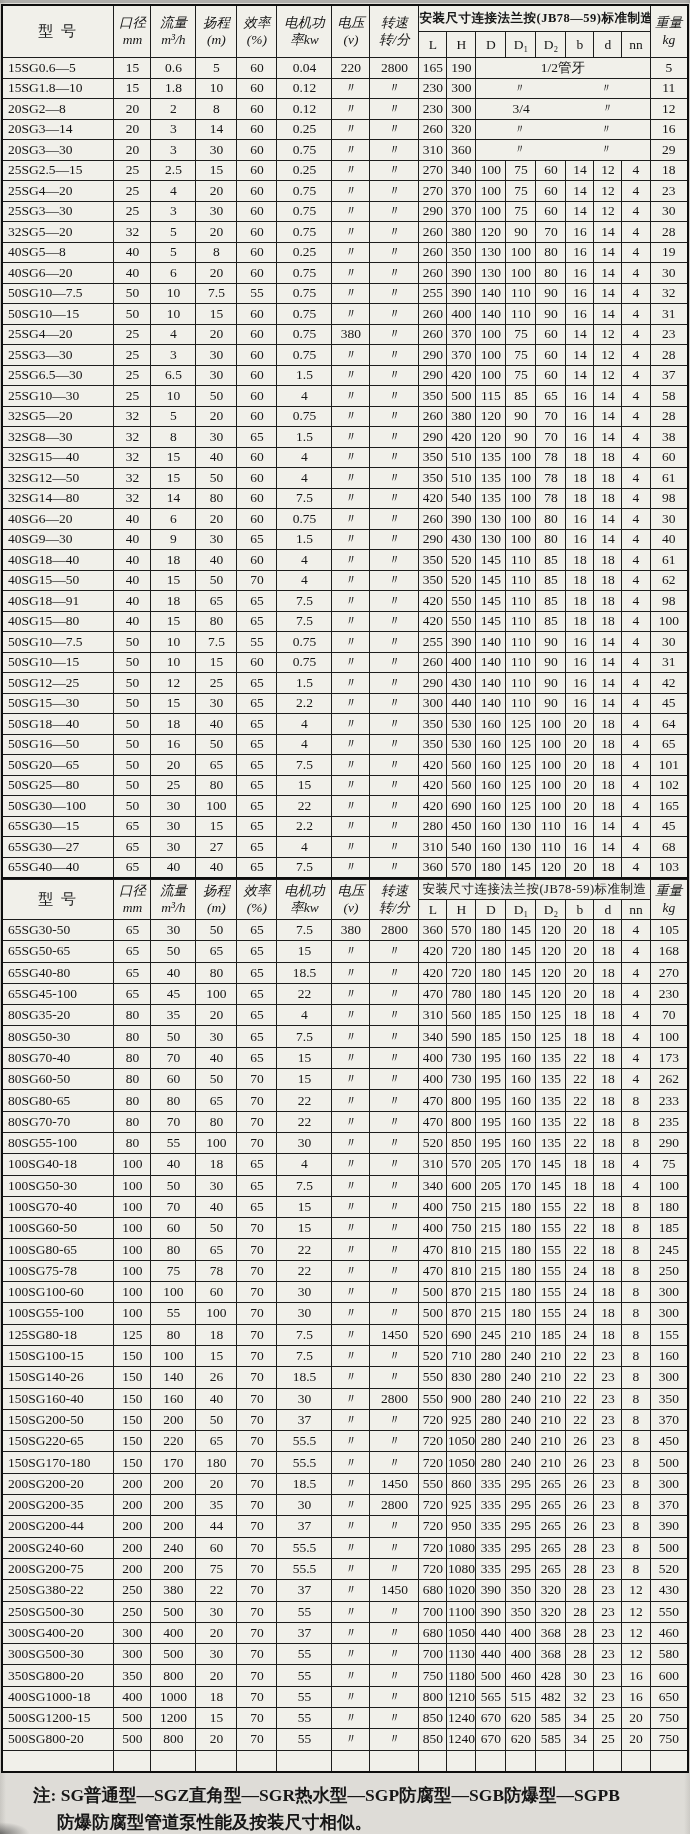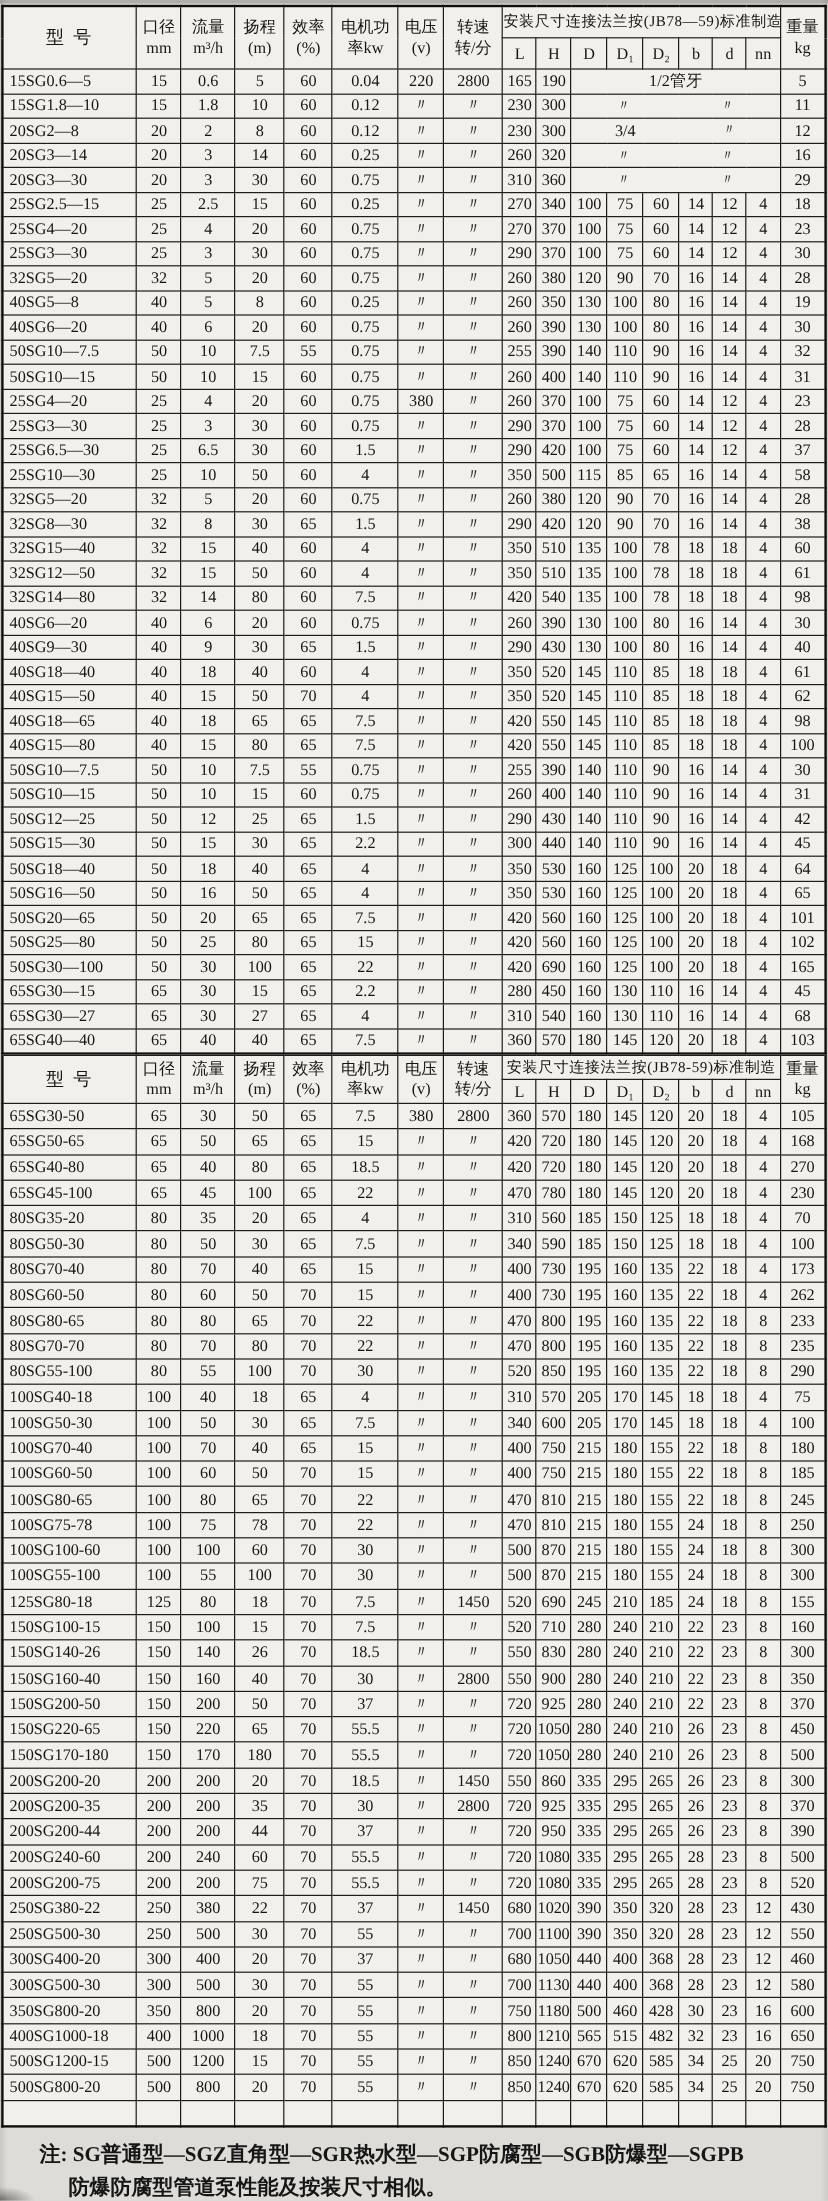--- a/index.html
+++ b/index.html
@@ -16,22 +16,22 @@
   }
   #t1{margin-top:4px;border:2px solid #0e0e0e;}
   #t2{border:2px solid #0e0e0e;border-top:none;}
   th,td{
     border:1px solid #1d1d1d;text-align:center;vertical-align:middle;
     padding:0;overflow:hidden;white-space:nowrap;font-weight:normal;
   }
   #t1 tbody td{height:19.5px;font-size:13.5px;}
   #t2 tbody td{height:20.3px;font-size:13.5px;}
   .h-model{font-size:15px;letter-spacing:2px;}
-  .h-two div{line-height:1.2;font-size:13.5px;}
-  #t1 .h-flange{height:25px;font-size:12.5px;letter-spacing:0.5px;}
+  .h-two div{line-height:1.2;font-size:13.5px;font-style:italic;}
+  #t1 .h-flange{height:25px;font-size:12.5px;letter-spacing:0.5px;font-weight:bold;}
   #t2 .h-flange{height:19px;font-size:12.5px;letter-spacing:0.5px;margin-left:24px;}
   #t1 .h-sub{height:25px;font-size:13.5px;}
   #t2 .h-sub{height:19px;font-size:13.5px;}
   .h-wt{font-size:13.5px;}
   .c-model{text-align:left;padding-left:5px;font-size:13px;}
   .c-ditto{font-size:12px;color:#222;}
   .c-merge .two{display:flex;justify-content:space-around;align-items:center;}
   .c-merge{font-size:13px;text-align:center;}
   .note{
     position:absolute;left:33px;top:1782px;width:630px;
@@ -602,21 +602,21 @@
           <td class="c-num">520</td>
           <td class="c-num">145</td>
           <td class="c-num">110</td>
           <td class="c-num">85</td>
           <td class="c-num">18</td>
           <td class="c-num">18</td>
           <td class="c-num">4</td>
           <td class="c-num">62</td>
         </tr>
         <tr>
-          <td class="c-model">40SG18—65</td>
+          <td class="c-model">40SG18—91</td>
           <td class="c-num">40</td>
           <td class="c-num">18</td>
           <td class="c-num">65</td>
           <td class="c-num">65</td>
           <td class="c-num">7.5</td>
           <td class="c-ditto">〃</td>
           <td class="c-ditto">〃</td>
           <td class="c-num">420</td>
           <td class="c-num">550</td>
           <td class="c-num">145</td>

